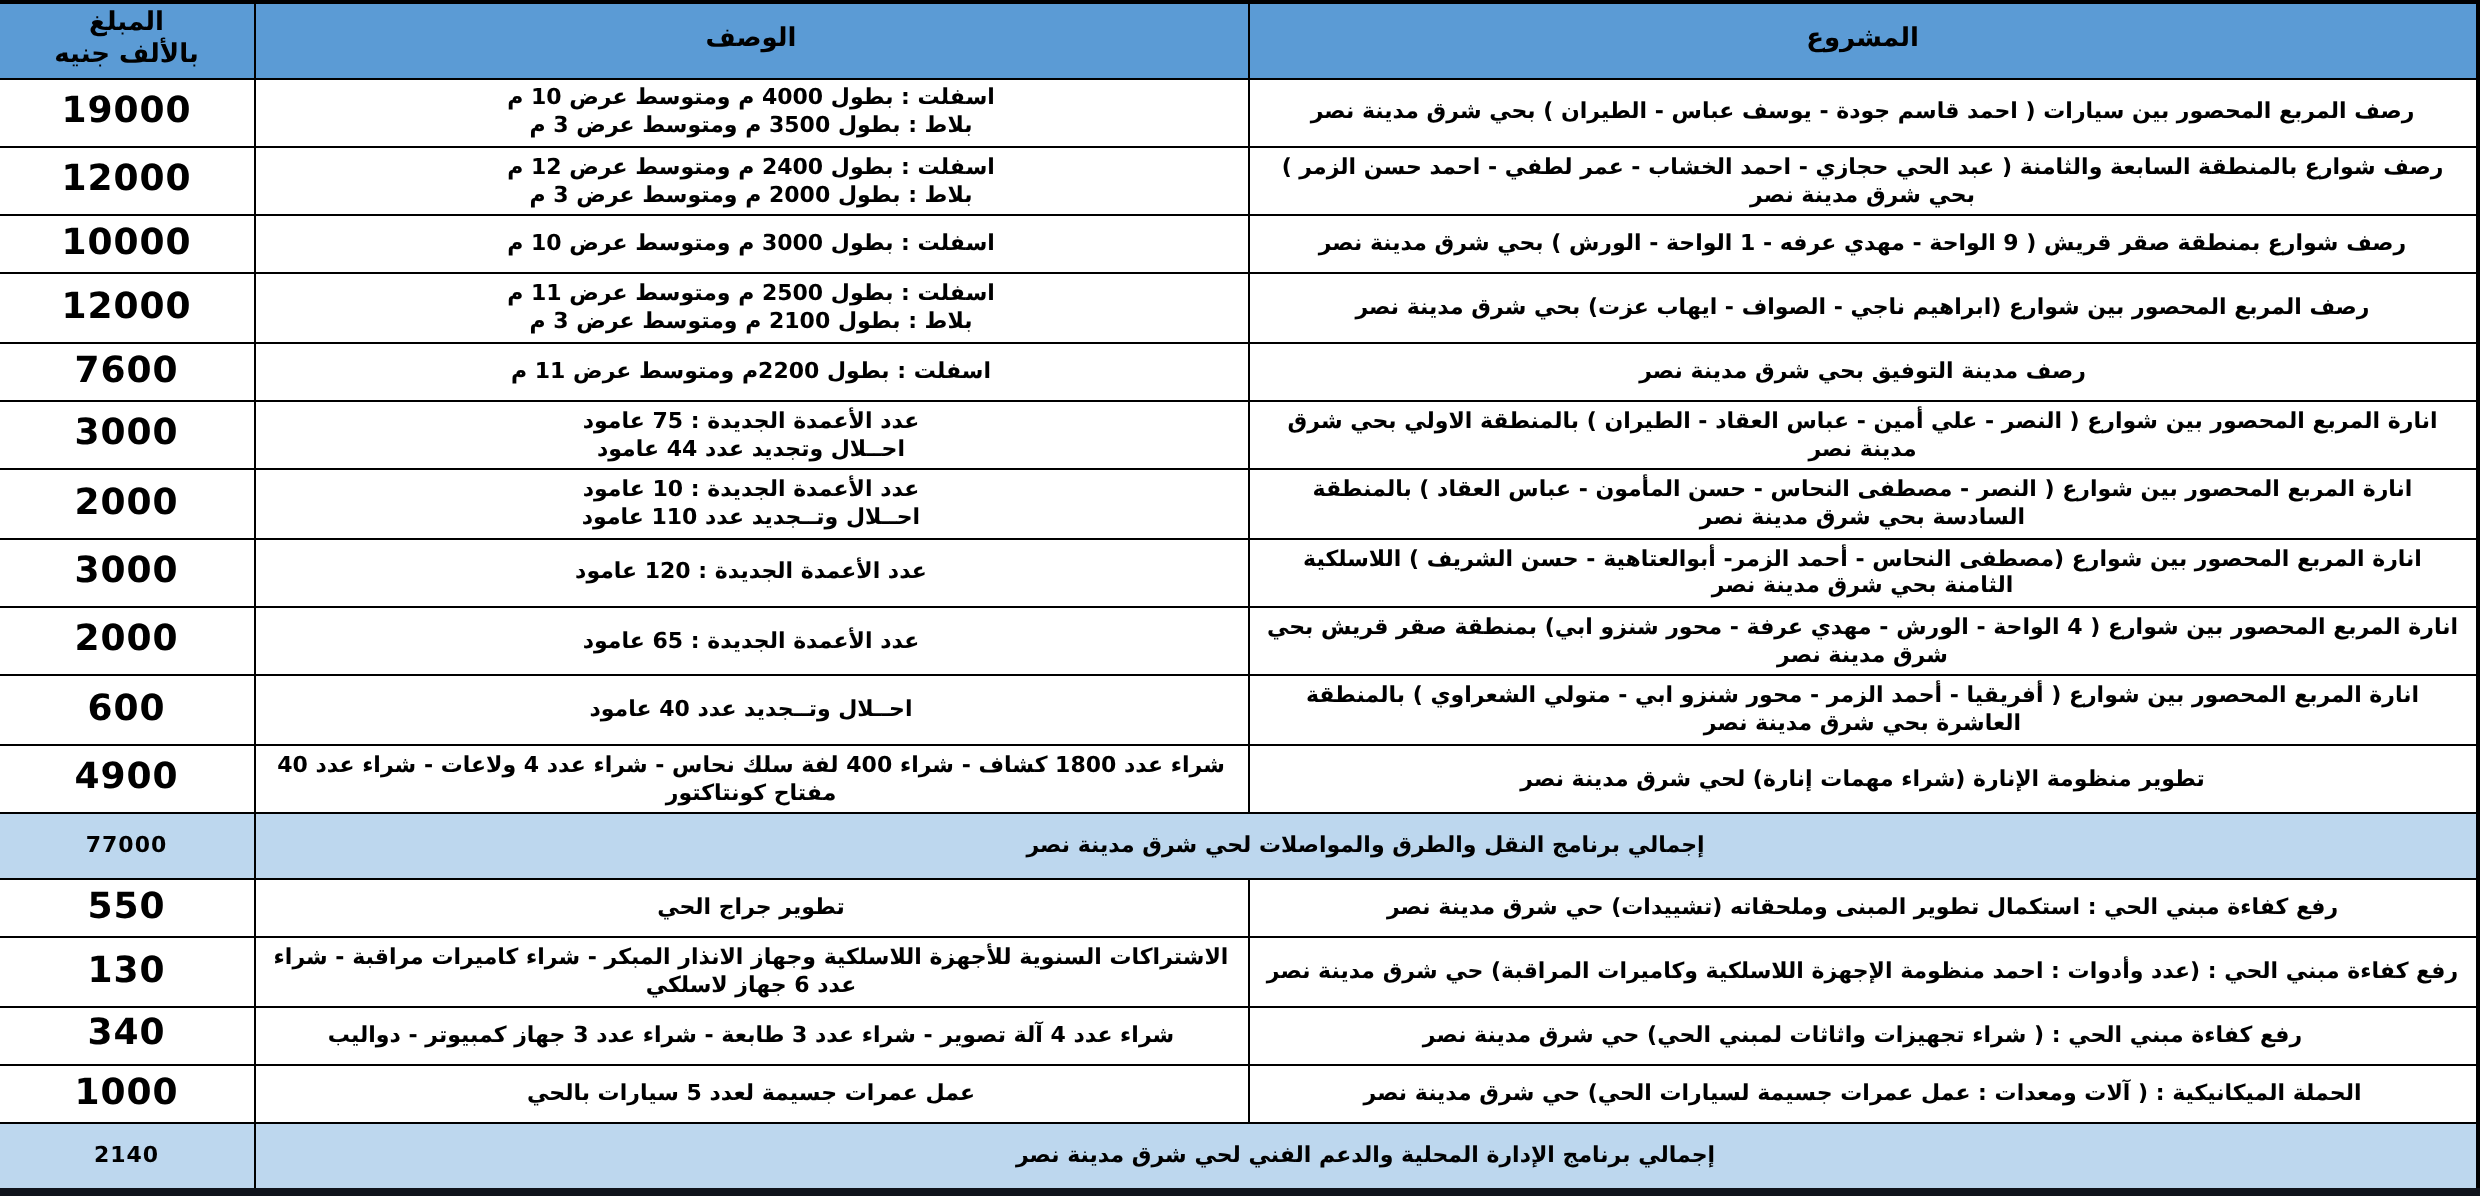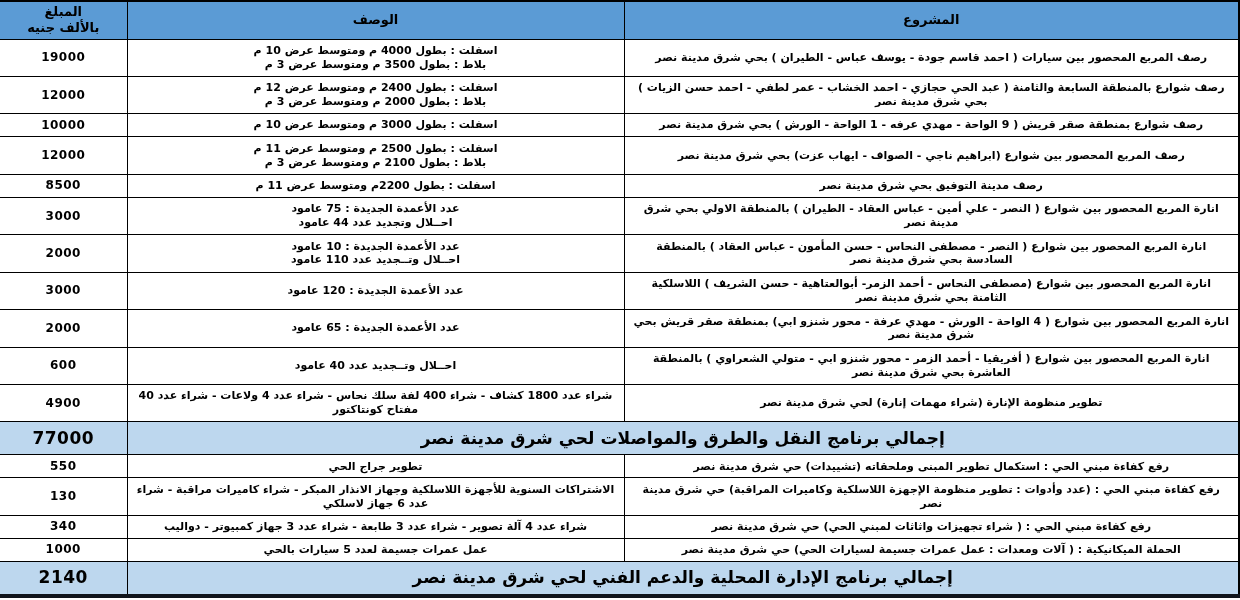--- a/index.html
+++ b/index.html
@@ -38,27 +38,27 @@
     line-height: 1.25;
     white-space: pre-line;
     overflow: hidden;
   }
   thead th {
     background: var(--header-bg, #5b9bd5);
     font-size: 13px;
     height: 30px;
   }
   td.amount {
-    font-size: 12px;
+    font-size: 18px;
     letter-spacing: 0.5px;
     font-family: "DejaVu Sans", sans-serif;
   }
   tr.subtotal-row td {
     background: var(--subtotal-bg, #bdd7ee);
-    font-size: 17px;
+    font-size: 11px;
     height: 28px;
   }
 </style>
 </head>
 <body>
 
 <div class="sheet">
   <table class="budget">
     <colgroup>
       <col class="col-project">
@@ -74,40 +74,40 @@
       </tr>
     </thead>
     <tbody>
         <tr>
           <td>رصف المربع المحصور بين سيارات ( احمد قاسم جودة - يوسف عباس - الطيران ) بحي شرق مدينة نصر</td>
           <td>اسفلت : بطول 4000 م ومتوسط عرض 10 م
 بلاط : بطول 3500 م  ومتوسط عرض 3 م</td>
           <td class="amount">19000</td>
         </tr>
         <tr>
-          <td>رصف شوارع بالمنطقة السابعة والثامنة ( عبد الحي حجازي - احمد الخشاب - عمر لطفي - احمد حسن الزيات ) بحي شرق مدينة نصر</td>
+          <td>رصف شوارع بالمنطقة السابعة والثامنة ( عبد الحي حجازي - احمد الخشاب - عمر لطفي - احمد حسن الزمر ) بحي شرق مدينة نصر</td>
           <td>اسفلت : بطول 2400 م ومتوسط عرض 12 م
 بلاط : بطول 2000 م ومتوسط عرض 3 م</td>
           <td class="amount">12000</td>
         </tr>
         <tr>
           <td>رصف شوارع بمنطقة صقر قريش ( 9 الواحة - مهدي عرفه - 1 الواحة - الورش ) بحي شرق مدينة نصر</td>
           <td>اسفلت : بطول 3000 م ومتوسط عرض 10 م</td>
           <td class="amount">10000</td>
         </tr>
         <tr>
           <td>رصف المربع المحصور بين شوارع (ابراهيم ناجي - الصواف - ايهاب عزت) بحي شرق مدينة نصر</td>
           <td>اسفلت : بطول 2500 م ومتوسط عرض 11 م
 بلاط : بطول 2100 م ومتوسط عرض 3 م</td>
           <td class="amount">12000</td>
         </tr>
         <tr>
           <td>رصف مدينة التوفيق بحي شرق مدينة نصر</td>
           <td>اسفلت : بطول 2200م ومتوسط عرض 11 م</td>
-          <td class="amount">8500</td>
+          <td class="amount">7600</td>
         </tr>
         <tr>
           <td>انارة المربع المحصور بين شوارع ( النصر - علي أمين - عباس العقاد - الطيران ) بالمنطقة الاولي بحي شرق مدينة نصر</td>
           <td>عدد الأعمدة الجديدة : 75 عامود
 احــلال وتجديد عدد 44 عامود</td>
           <td class="amount">3000</td>
         </tr>
         <tr>
           <td>انارة المربع المحصور بين شوارع ( النصر - مصطفى النحاس - حسن المأمون - عباس العقاد ) بالمنطقة السادسة بحي شرق مدينة نصر</td>
           <td>عدد الأعمدة الجديدة : 10 عامود
@@ -137,21 +137,21 @@
         <tr class="subtotal-row">
           <td colspan="2">إجمالي برنامج النقل والطرق والمواصلات لحي شرق مدينة نصر</td>
           <td class="amount">77000</td>
         </tr>
         <tr>
           <td>رفع كفاءة مبني الحي : استكمال تطوير المبنى وملحقاته (تشييدات) حي شرق مدينة نصر</td>
           <td>تطوير جراج الحي</td>
           <td class="amount">550</td>
         </tr>
         <tr>
-          <td>رفع كفاءة مبني الحي : (عدد وأدوات : تطوير منظومة الإجهزة اللاسلكية وكاميرات المراقبة) حي شرق مدينة نصر</td>
+          <td>رفع كفاءة مبني الحي : (عدد وأدوات : احمد منظومة الإجهزة اللاسلكية وكاميرات المراقبة) حي شرق مدينة نصر</td>
           <td>الاشتراكات السنوية للأجهزة اللاسلكية وجهاز الانذار المبكر - شراء كاميرات مراقبة - شراء عدد 6 جهاز لاسلكي</td>
           <td class="amount">130</td>
         </tr>
         <tr>
           <td>رفع كفاءة مبني الحي : ( شراء تجهيزات واثاثات لمبني الحي) حي شرق مدينة نصر</td>
           <td>شراء عدد 4 آلة تصوير - شراء عدد 3 طابعة - شراء عدد 3 جهاز كمبيوتر - دواليب</td>
           <td class="amount">340</td>
         </tr>
         <tr>
           <td>الحملة الميكانيكية : ( آلات ومعدات : عمل عمرات جسيمة لسيارات الحي) حي شرق مدينة نصر</td>

